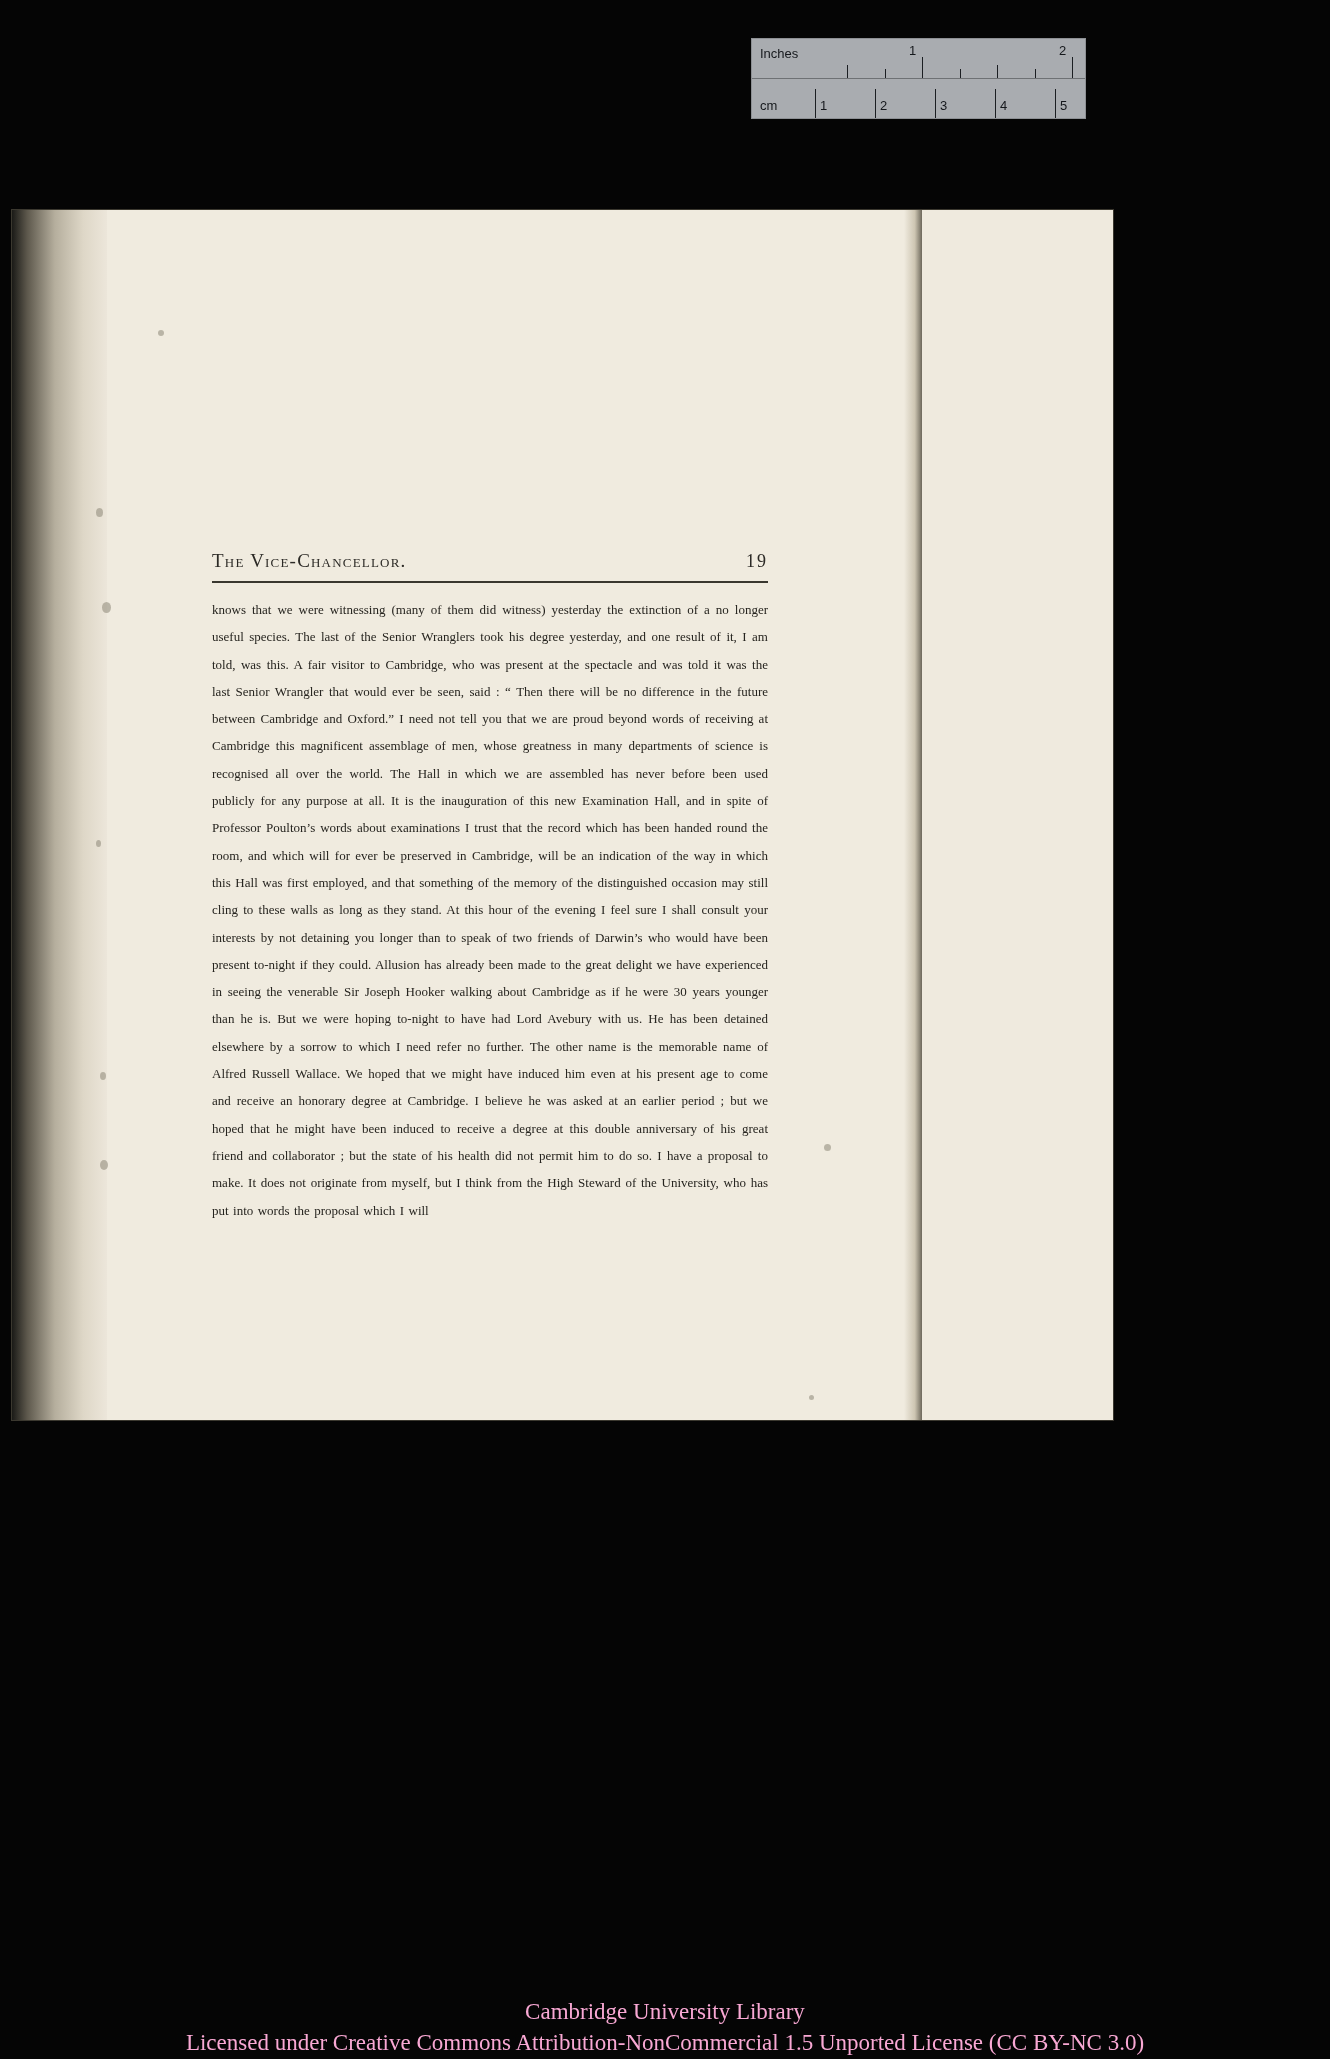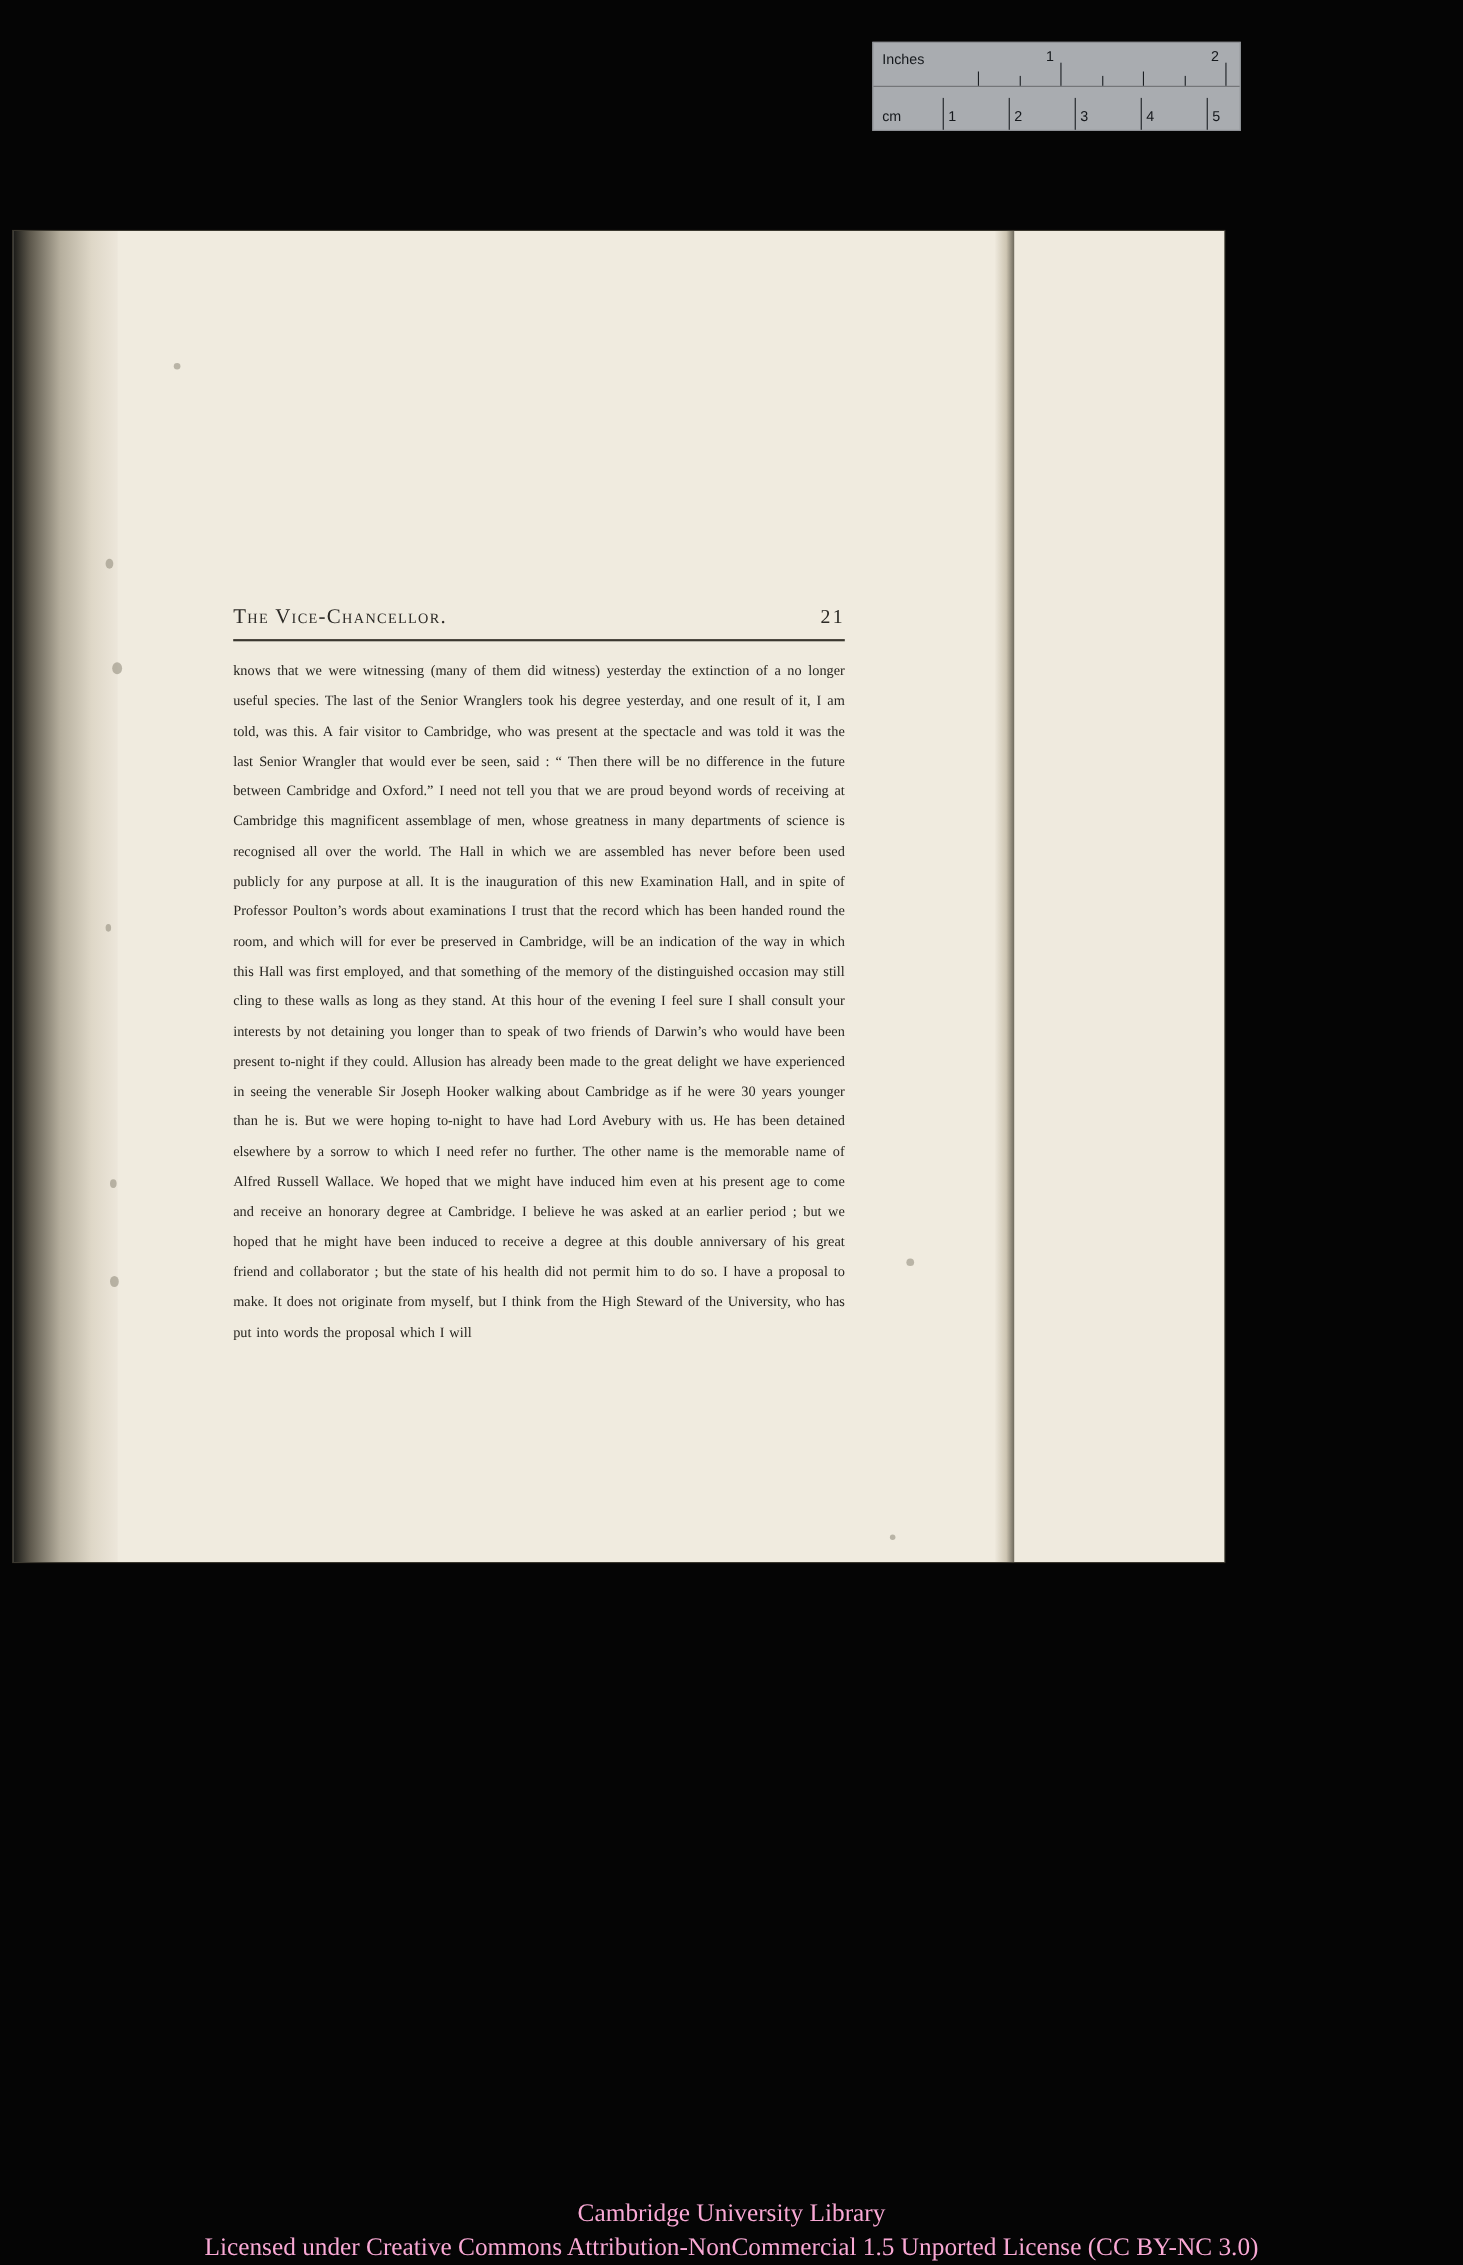--- a/index.html
+++ b/index.html
@@ -20,21 +20,21 @@
     position: absolute;
     left: 0; top: 0;
     width: 1330px;
     height: 2059px;
     background: #050505;
   }
 
   
   #ruler {
     position: absolute;
-    left: 793px;
+    left: 751px;
     top: 38px;
     width: 335px;
     height: 81px;
     background: #a9acb0;
     border: 1px solid #8d9094;
     box-sizing: border-box;
   }
   #ruler .ruler-half {
     position: absolute;
     left: 0;
@@ -206,21 +206,21 @@
     <span class="speck" style="left:90px;  top:392px; width:9px; height:11px;"></span>
     <span class="speck" style="left:84px;  top:630px; width:5px; height:7px;"></span>
     <span class="speck" style="left:88px;  top:862px; width:6px; height:8px;"></span>
     <span class="speck" style="left:88px;  top:950px; width:8px; height:10px;"></span>
     <span class="speck" style="left:812px; top:934px; width:7px; height:7px;"></span>
     <span class="speck" style="left:797px; top:1185px; width:5px; height:5px;"></span>
 
     <div id="text-block">
       <div id="running-head">
         <span id="head-title">The Vice-Chancellor.</span>
-        <span id="page-number">21</span>
+        <span id="page-number">19</span>
       </div>
       <div id="head-rule"></div>
       <div id="body-text">
         <p>knows that we were witnessing (many of them did witness) yesterday the extinction of a no longer useful species. The last of the Senior Wranglers took his degree yesterday, and one result of it, I am told, was this. A fair visitor to Cambridge, who was present at the spectacle and was told it was the last Senior Wrangler that would ever be seen, said : “ Then there will be no difference in the future between Cambridge and Oxford.” I need not tell you that we are proud beyond words of receiving at Cambridge this magnificent assemblage of men, whose greatness in many departments of science is recognised all over the world. The Hall in which we are assembled has never before been used publicly for any purpose at all. It is the inauguration of this new Examination Hall, and in spite of Professor Poulton’s words about examinations I trust that the record which has been handed round the room, and which will for ever be preserved in Cambridge, will be an indication of the way in which this Hall was first employed, and that something of the memory of the distinguished occasion may still cling to these walls as long as they stand. At this hour of the evening I feel sure I shall consult your interests by not detaining you longer than to speak of two friends of Darwin’s who would have been present to-night if they could. Allusion has already been made to the great delight we have experienced in seeing the venerable Sir Joseph Hooker walking about Cambridge as if he were 30 years younger than he is. But we were hoping to-night to have had Lord Avebury with us. He has been detained elsewhere by a sorrow to which I need refer no further. The other name is the memorable name of Alfred Russell Wallace. We hoped that we might have induced him even at his present age to come and receive an honorary degree at Cambridge. I believe he was asked at an earlier period ; but we hoped that he might have been induced to receive a degree at this double anniversary of his great friend and collaborator ; but the state of his health did not permit him to do so. I have a proposal to make. It does not originate from myself, but I think from the High Steward of the University, who has put into words the proposal which I will</p>
       </div>
     </div>
   </div>
 
   <div id="footer">
     <div id="footer-line1">Cambridge University Library</div>

